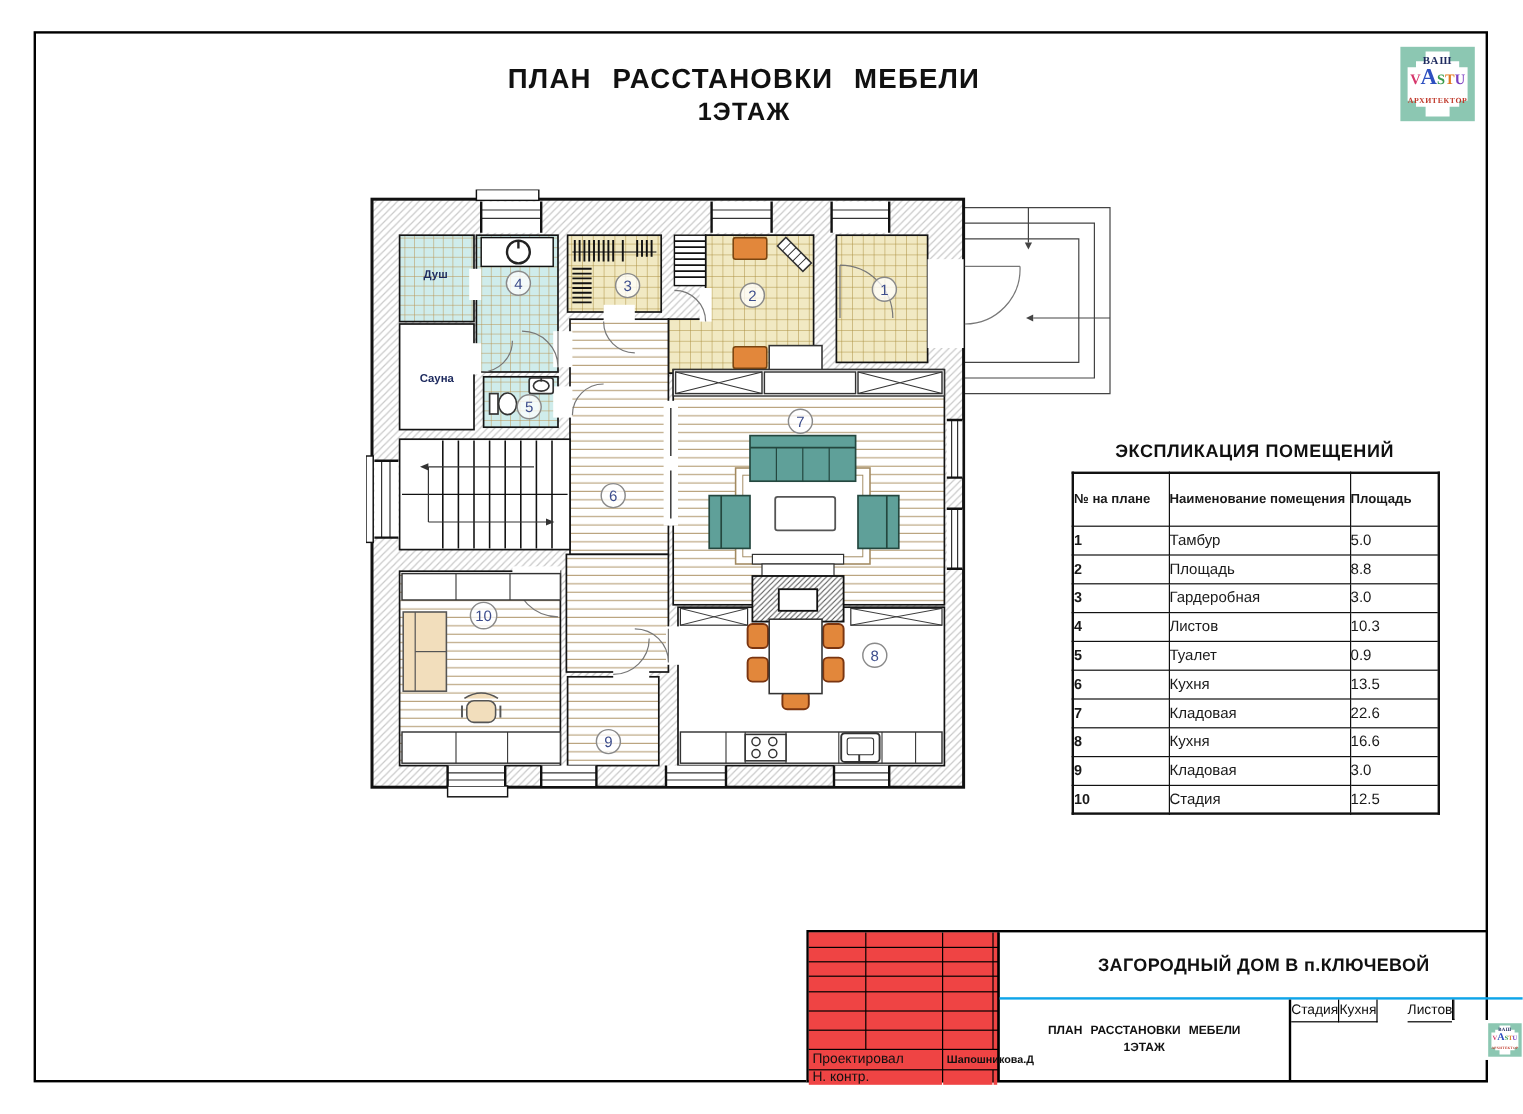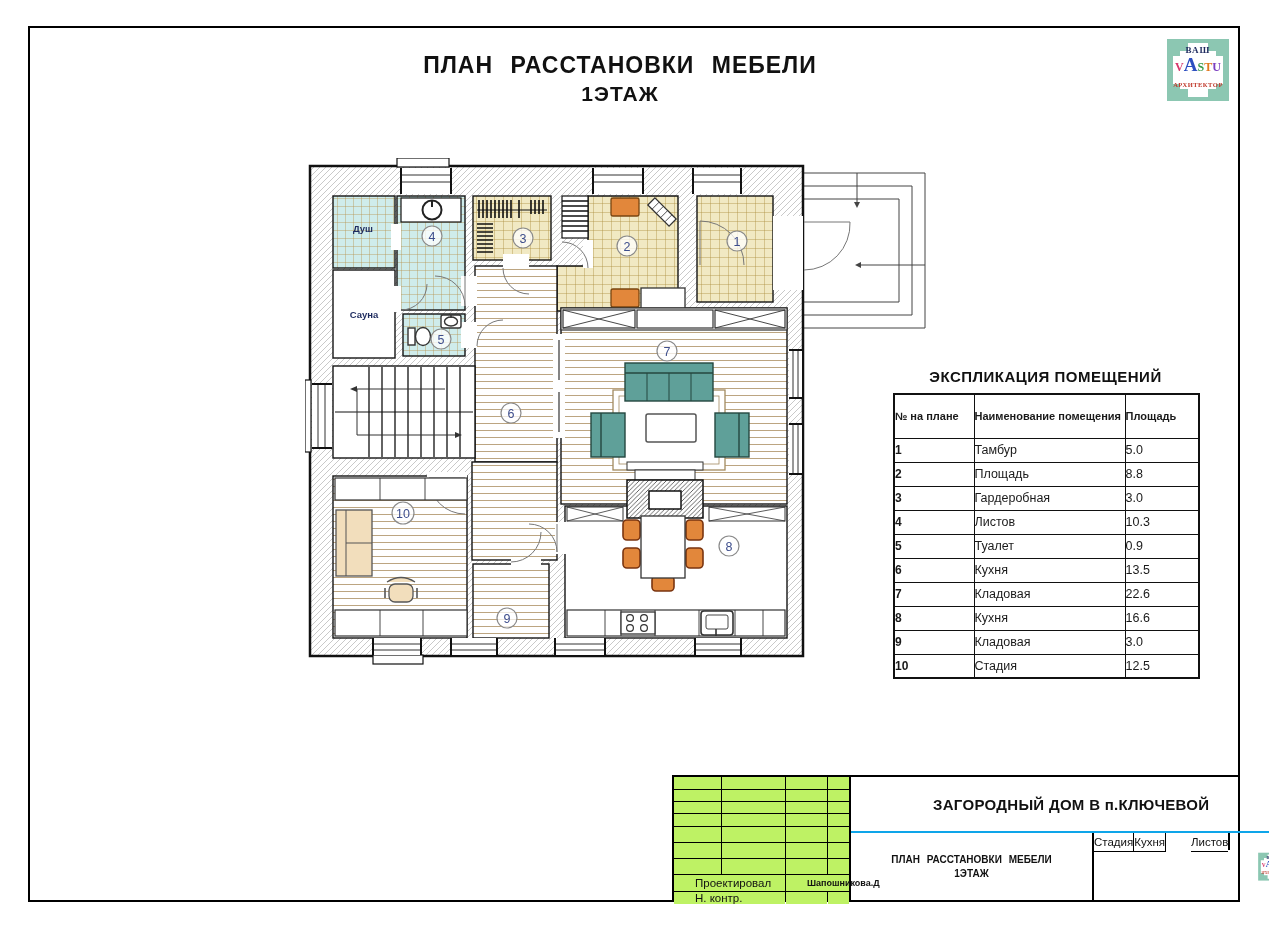--- a/index.html
+++ b/index.html
@@ -40,21 +40,21 @@
   #legend td { height:24px; font-size:12.5px; }
   #legend td.num { font-weight:bold; font-size:12px; }
   #legend col.c1 { width:80px; } #legend col.c2 { width:151px; } #legend col.c3 { width:74px; }
 
   
   #tblock { position:absolute; left:672px; top:775px; width:568px; height:127px; border:2px solid #000; background:#fff; display:flex; }
   .tb-left { width:177px; border-right:2px solid #000; display:grid;
              grid-template-columns:47px 63px 41px 1fr;
              grid-template-rows:12px 11px 11px 12px 15px 15px 15px 16px 1fr;
              gap:1px; background:#000; }
-  .tb-left .c { background:#bef264; font-size:11.5px; color:#111; display:flex; align-items:center; padding-left:21px; overflow:visible; white-space:nowrap; }
+  .tb-left .c { background:#ef4444; font-size:11.5px; color:#111; display:flex; align-items:center; padding-left:3px; overflow:visible; white-space:nowrap; }
   .tb-left .c.sp2 { grid-column:span 2; }
   .tb-left .c.small { font-size:9px; font-weight:bold; }
   .tb-right { flex:1; display:flex; flex-direction:column; }
   .tb-project { height:56px; border-bottom:2px solid #0ea5e9; display:flex; align-items:center; justify-content:center;
                 font-size:15px; font-weight:bold; color:#111; letter-spacing:0.3px; }
   .tb-bottom { flex:1; display:flex; }
   .tb-draw { width:243px; border-right:2px solid #000; display:flex; flex-direction:column; align-items:center; justify-content:center;
              font-size:10px; font-weight:bold; color:#111; line-height:14px; word-spacing:4px;}
   .tb-sls { flex:1; display:flex; flex-direction:row; }
   .tb-sls .hdr, .tb-sls .vals { display:grid; grid-template-columns:1fr 1fr 1.1fr; }

